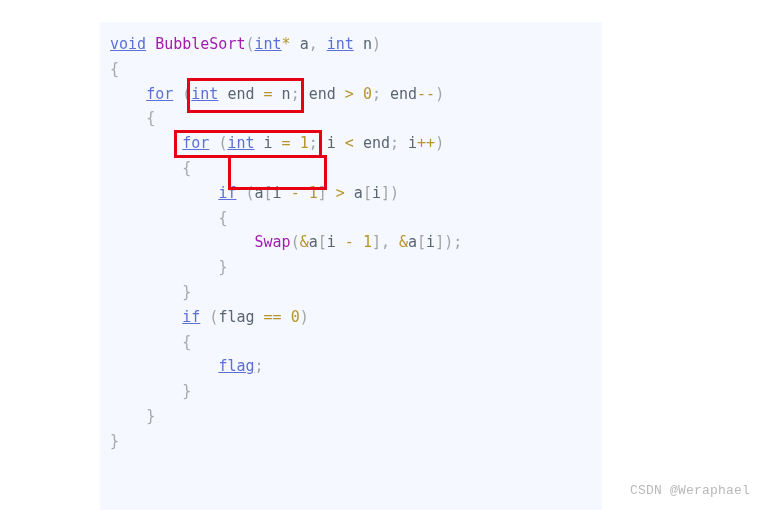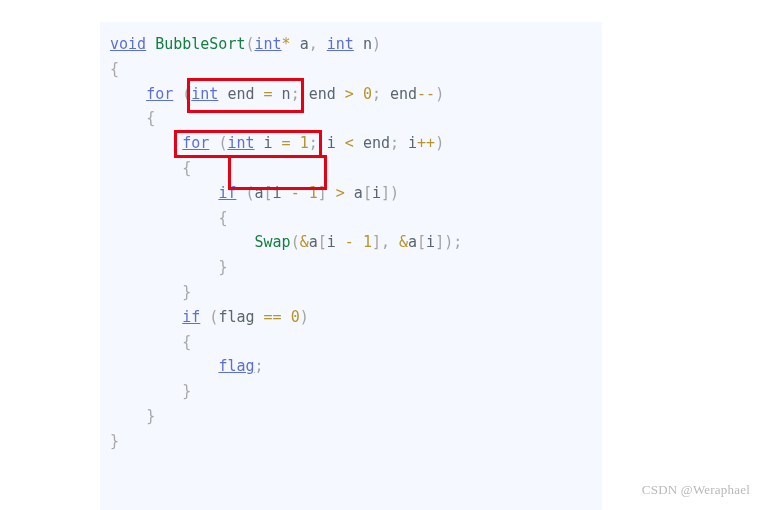--- a/index.html
+++ b/index.html
@@ -33,42 +33,42 @@
     line-height: 24.8px;
     font-size: 15px;
     font-family: "DejaVu Sans Mono", monospace;
     white-space: pre;
     padding-left: 10px;
     letter-spacing: 0px;
   }
 
   
   .tok-kw   { color: #5b6fd6; text-decoration: underline; }
-  .tok-fn   { color: #15803d; }
+  .tok-fn   { color: #a21caf; }
   .tok-id   { color: #5a6570; }
   .tok-num  { color: #b8952c; }
   .tok-op   { color: #b8952c; }
   .tok-punc { color: #a3a3a3; }
   .tok-brace{ color: #a8a8a8; }
 
   
   .hl-box {
     position: absolute;
     border: 3px solid #e60012;
     box-sizing: border-box;
     background: transparent;
     pointer-events: none;
   }
 
   
   #watermark {
     position: absolute;
     right: 12px;
     bottom: 12px;
-    font-family: Liberation Serif, serif;
+    font-family: Liberation Mono, monospace;
     font-size: 13px;
     color: #b9b9b9;
     letter-spacing: 0.2px;
     white-space: nowrap;
   }
 </style>
 </head>
 <body>
 
 <div id="code-block">

